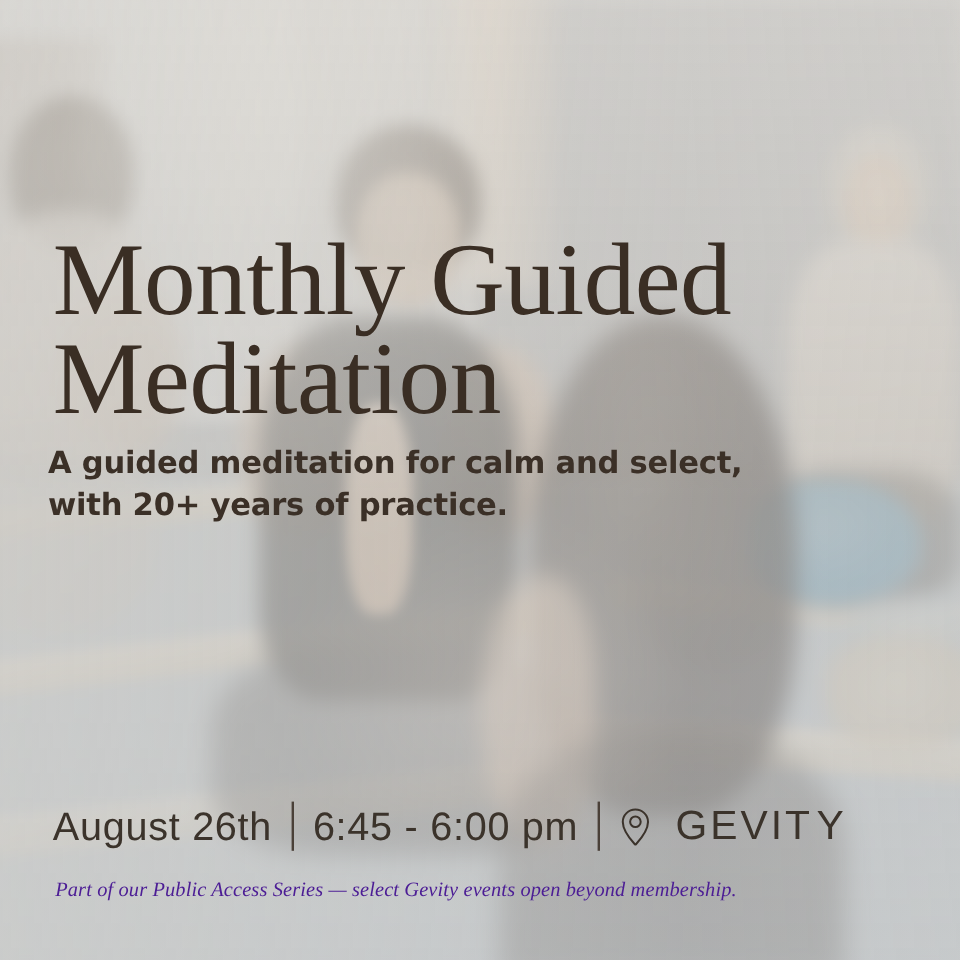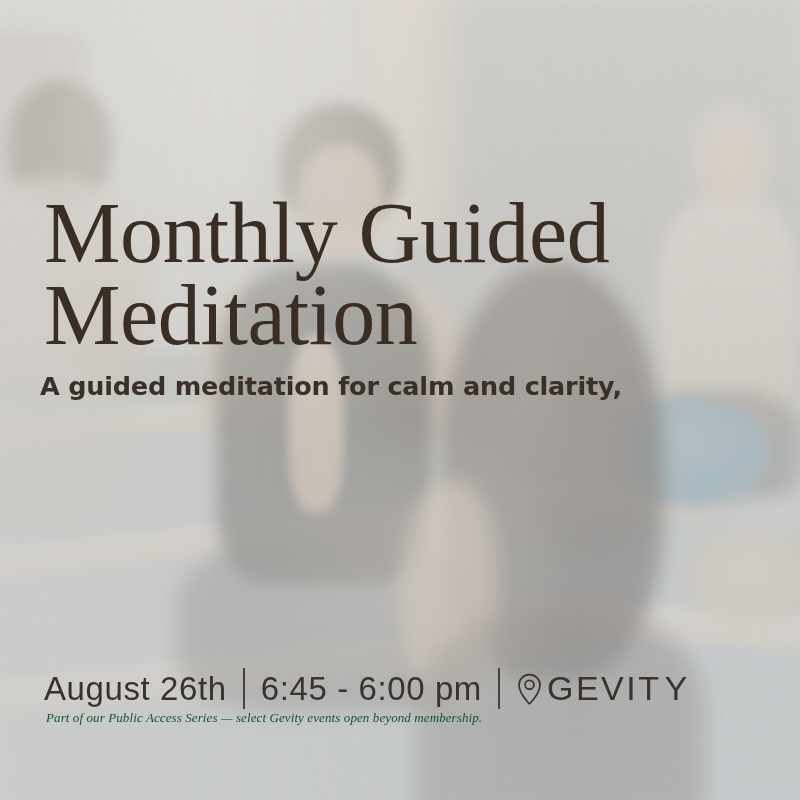--- a/index.html
+++ b/index.html
@@ -260,42 +260,42 @@
     color:#3b332b;
     white-space:nowrap;
   }
   .sep{
     display:inline-block;
     width:2px;height:41px;
     background:#4a4038;
     margin:0 16px;
     flex:0 0 auto;
   }
-  .brand{display:inline-flex;align-items:center;gap:4px;}
+  .brand{display:inline-flex;align-items:center;gap:20px;}
   .pin{width:27px;height:32px;flex:0 0 auto;display:block;}
   .wordmark{
     font-family:"Liberation Sans",sans-serif;
     font-size:34px;
     letter-spacing:2.5px;
     color:#3b332b;
     display:inline-flex;align-items:baseline;
   }
   .wordmark .ystem{
     display:inline-block;
     transform:scaleX(-1);
     margin-left:1px;
   }
 
   .footnote{
-    position:absolute;left:46px;top:710px;
+    position:absolute;left:46px;top:732px;
     font-family:"Liberation Serif","DejaVu Serif",serif;
     font-style:italic;
-    font-size:13px;
+    font-size:17px;
     letter-spacing:.1px;
-    color:#14532d;
+    color:#4c1d95;
   }
 </style>
 </head>
 <body>
 
 <div class="poster">
 
   <div class="photo">
     <div class="layer bg-base"></div>
     <div class="layer wall-right"></div>
@@ -347,21 +347,22 @@
   </div>
 
   <div class="content">
 
     <h1 class="headline">
       <span>Monthly Guided</span>
       <span class="l2">Meditation</span>
     </h1>
 
     <div class="subhead">
-      <span>A guided meditation for calm and clarity,</span>
+      <span>A guided meditation for calm and select,</span>
+      <span>with 20+ years of practice.</span>
     </div>
 
     <div class="dateline">
       <span>August 26th</span>
       <span class="sep"></span>
       <span>6:45 - 6:00 pm</span>
       <span class="sep"></span>
       <span class="brand">
         <svg class="pin" viewBox="0 0 27 32" fill="none">
           <path d="M13.5 1.6C7.7 1.6 3 6.2 3 11.9c0 7.4 9.1 17.6 10 18.6.3.3.7.3 1 0 .9-1 10-11.2 10-18.6 0-5.7-4.7-10.3-10.5-10.3z" stroke="#3b332b" stroke-width="1.7" fill="none"></path>

